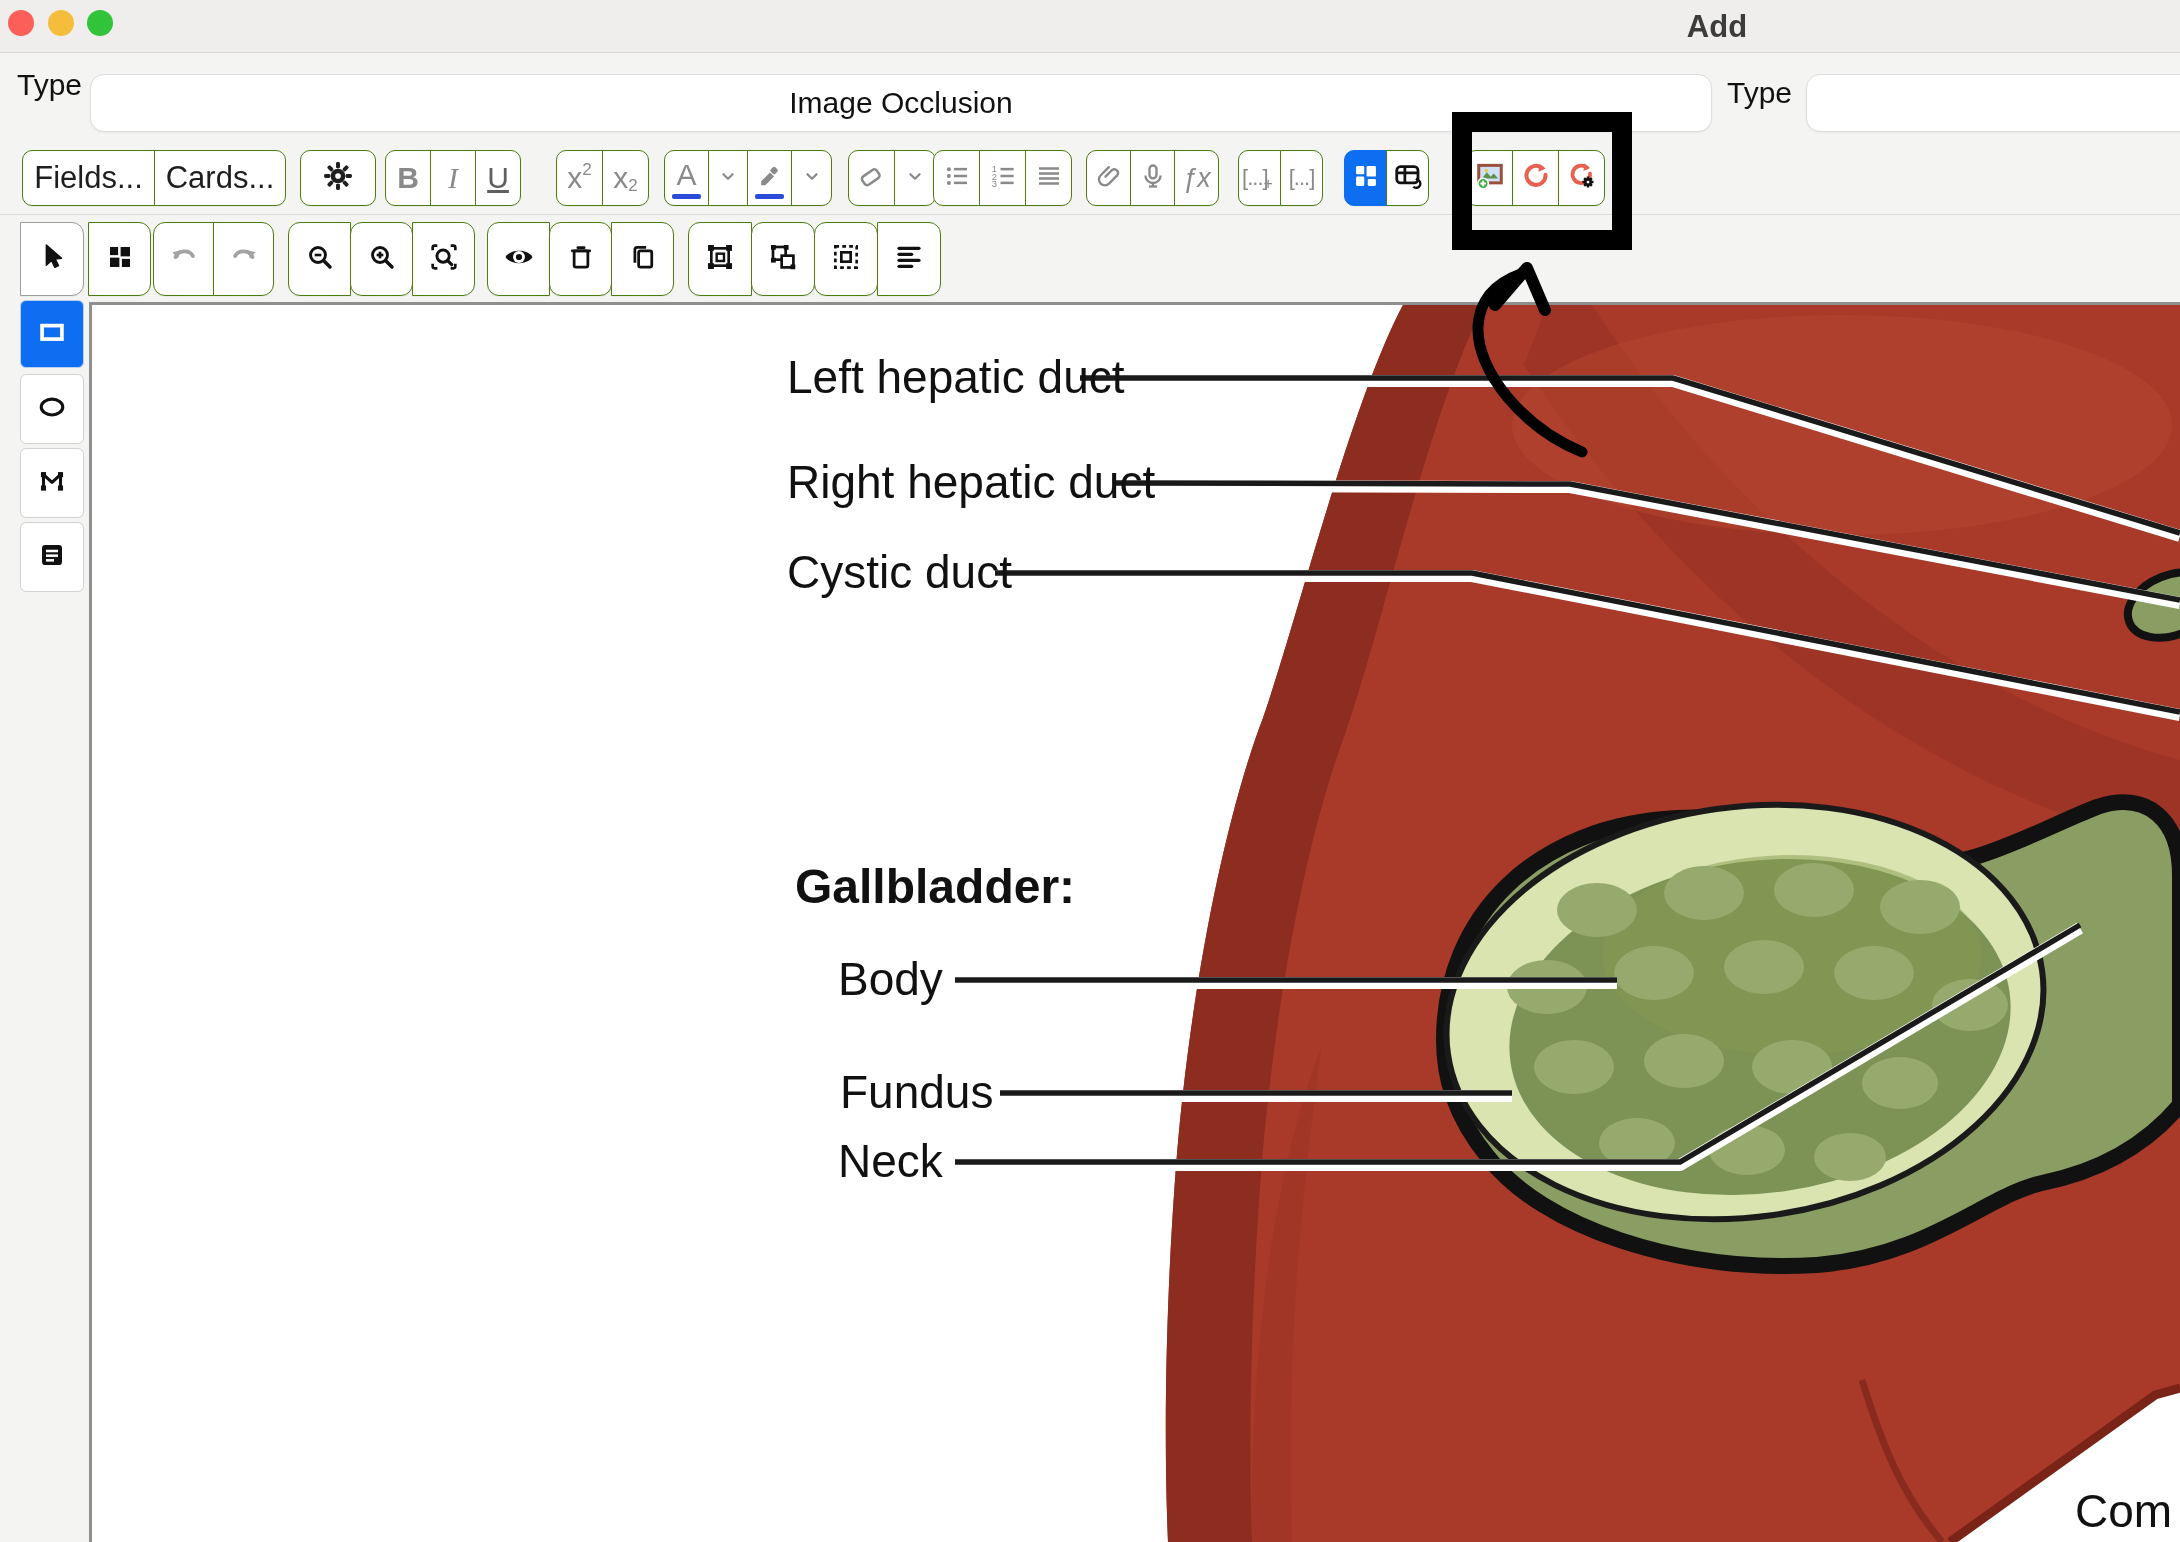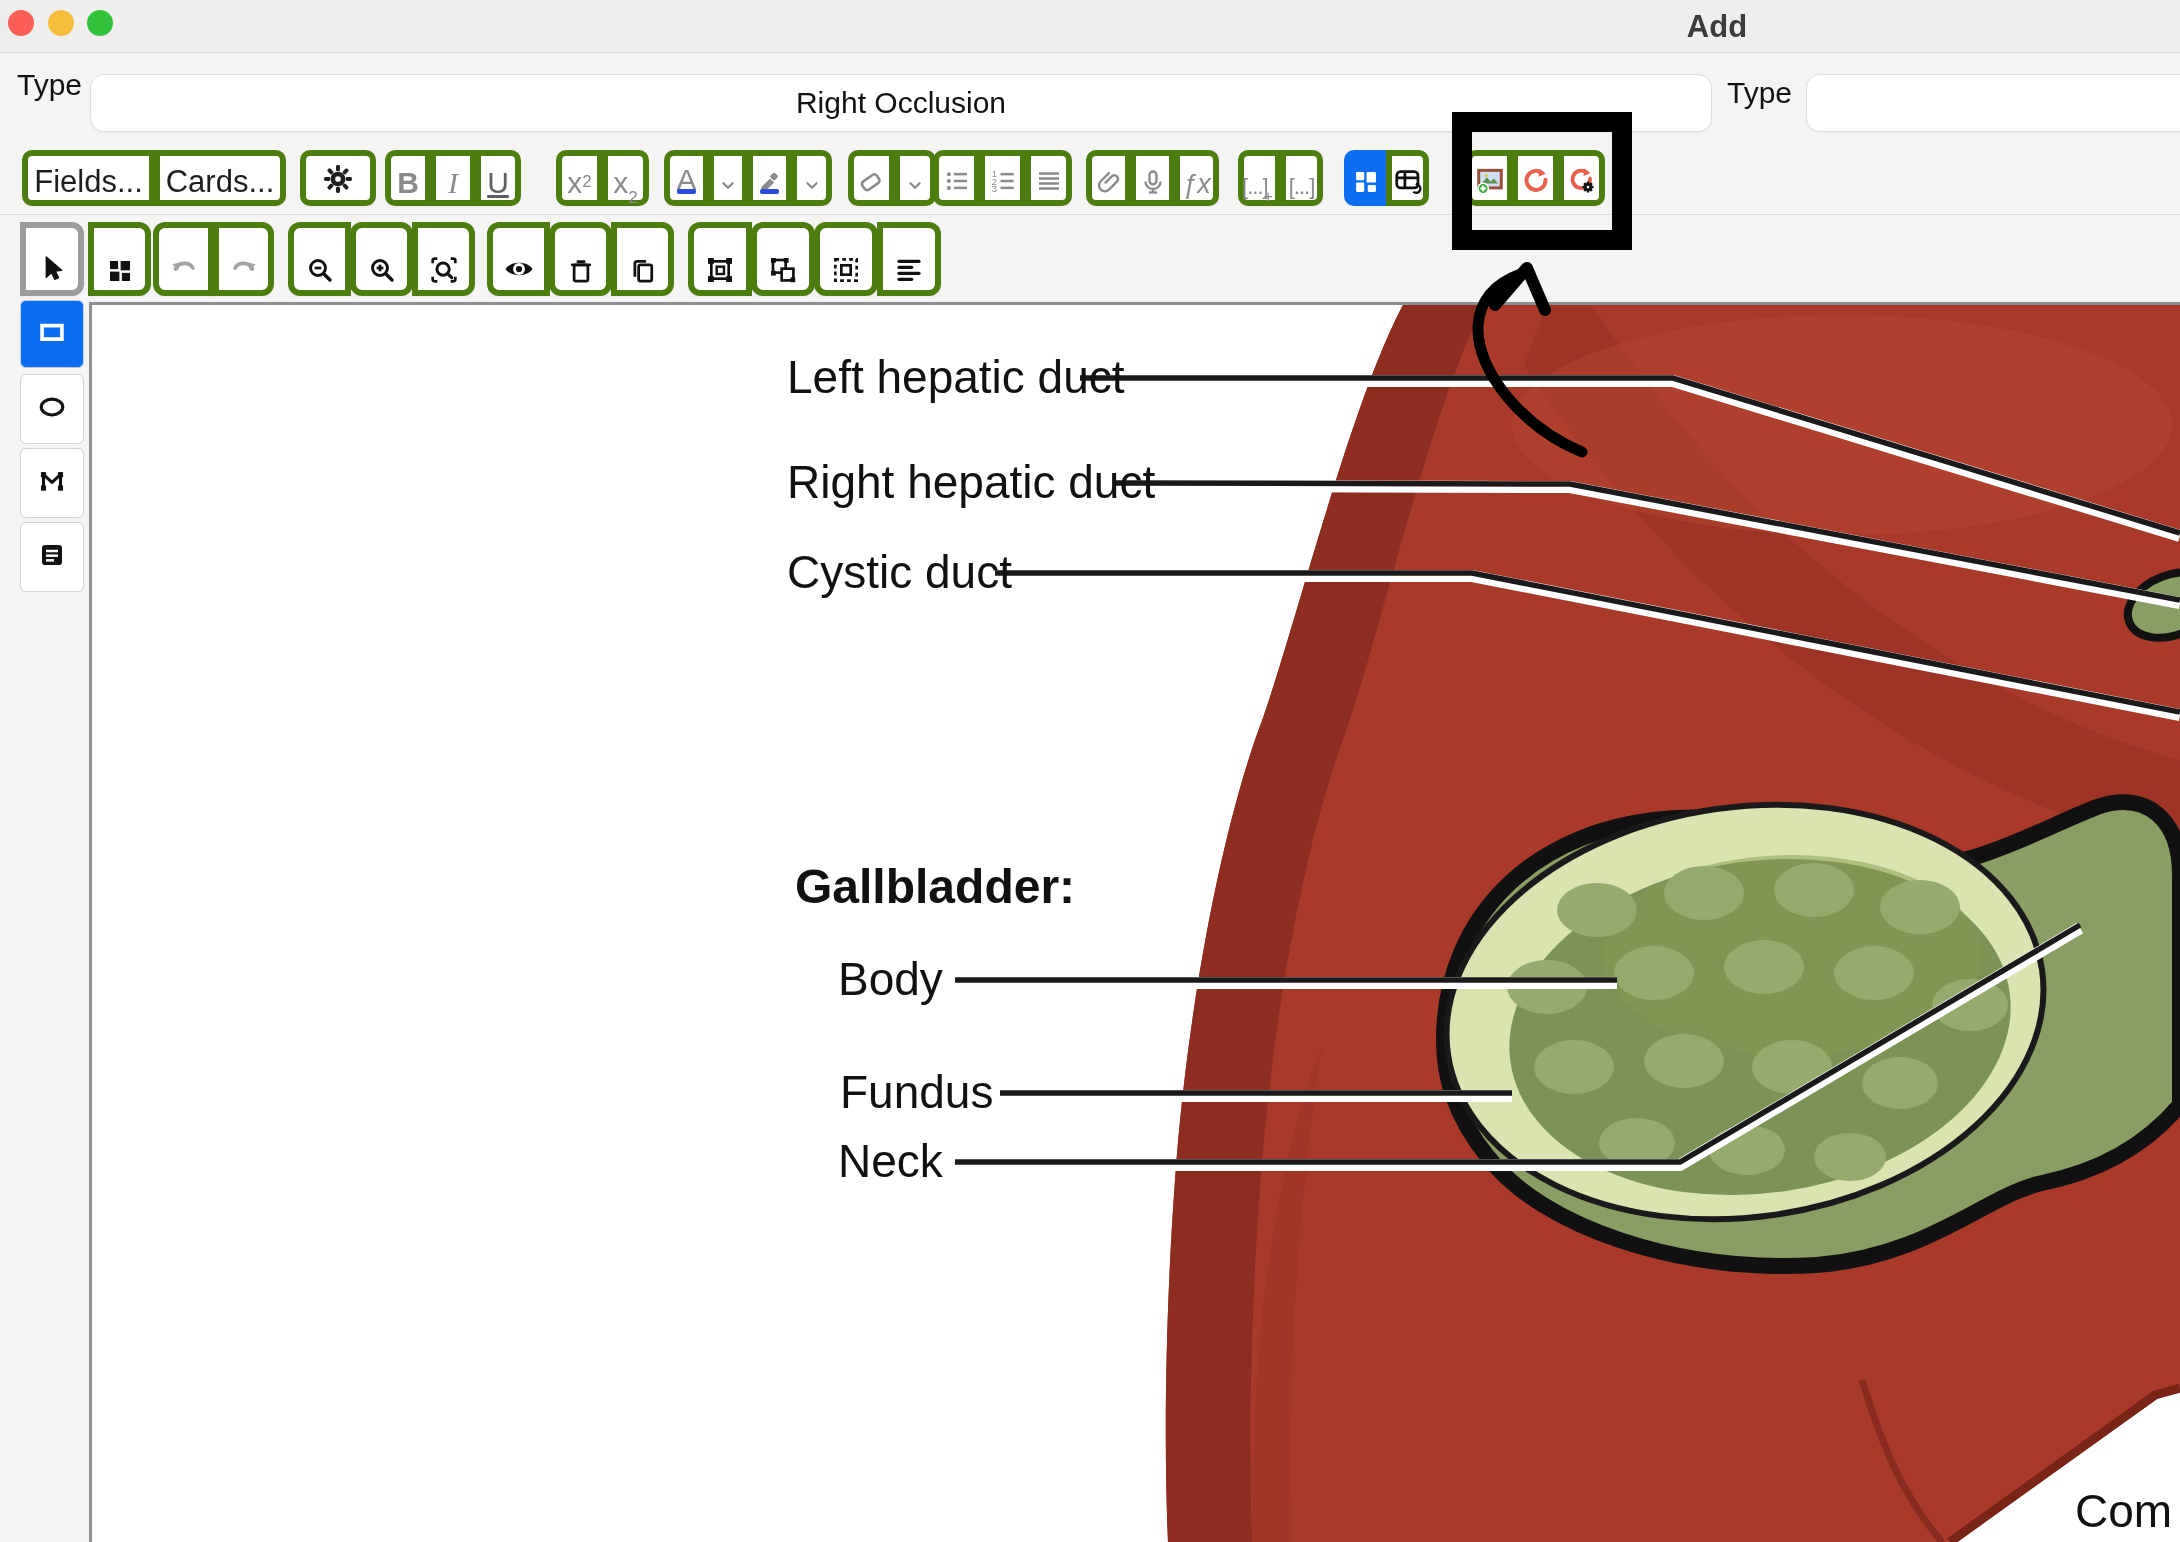--- a/index.html
+++ b/index.html
@@ -15,21 +15,21 @@
        background:#f4f4f2;font-family:"Liberation Sans",sans-serif;color:#1e1e1e;}
   
   .titlebar{position:absolute;left:0;top:0;width:2180px;height:52px;background:#efeeec;border-bottom:1px solid #d8d8d6;}
   .tl{position:absolute;top:10px;width:26px;height:26px;border-radius:50%;}
   .win-title{position:absolute;top:9px;left:1627px;width:180px;text-align:center;font-size:31px;font-weight:bold;color:#3c3c3c;}
   
   .rowlabel{position:absolute;font-size:30px;color:#111;}
   .field{position:absolute;height:56px;background:#fff;border:1px solid #dddddb;border-radius:14px;
          display:flex;align-items:center;justify-content:center;font-size:30px;color:#111;box-shadow:0 1px 2px rgba(0,0,0,.05);}
   
-  .btn{background:#fff;border:6px solid #4d7c0f;border-radius:10px;display:flex;align-items:flex-end;justify-content:center;
+  .btn{background:#fff;border:1px solid #4d7c0f;border-radius:10px;display:flex;align-items:center;justify-content:center;
        box-sizing:border-box;box-shadow:0 1px 1px rgba(0,0,0,.04);}
   .group{position:absolute;display:flex;}
   .group .btn{border-radius:0;margin-left:-1px;}
   .group .btn:first-child{border-radius:10px 0 0 10px;margin-left:0;}
   .group .btn:last-child{border-radius:0 10px 10px 0;}
   .group .btn:only-child{border-radius:10px;}
   .r1 .btn{height:56px;}
   .r2 .btn{height:74px;border-radius:12px;}
   .r2 .btn{margin-left:-1px}
   .r2 .btn:first-child{margin-left:0;border-radius:12px 0 0 12px}
@@ -57,21 +57,21 @@
 
 <div class="titlebar">
   <div class="tl" style="left:8px;background:var(--c-tl_red)"></div>
   <div class="tl" style="left:48px;background:var(--c-tl_yellow)"></div>
   <div class="tl" style="left:87px;background:var(--c-tl_green)"></div>
   <div class="win-title">Add</div>
 </div>
 
 <div class="rowlabel" style="left:17px;top:68px">Type</div>
 <div class="field" style="left:90px;top:74px;width:1620px">
-  <span>Right Occlusion</span>
+  <span>Image Occlusion</span>
 </div>
 <div class="rowlabel" style="left:1727px;top:76px">Type</div>
 <div class="field" style="left:1806px;top:74px;width:400px;border-radius:14px 0 0 14px">
   <span></span>
 </div>
 
 <div class="r1">
   <div class="group" style="left:22px;top:150px">
     <div class="btn txtbtn" style="width:133px">
         <span>Fields...</span>

